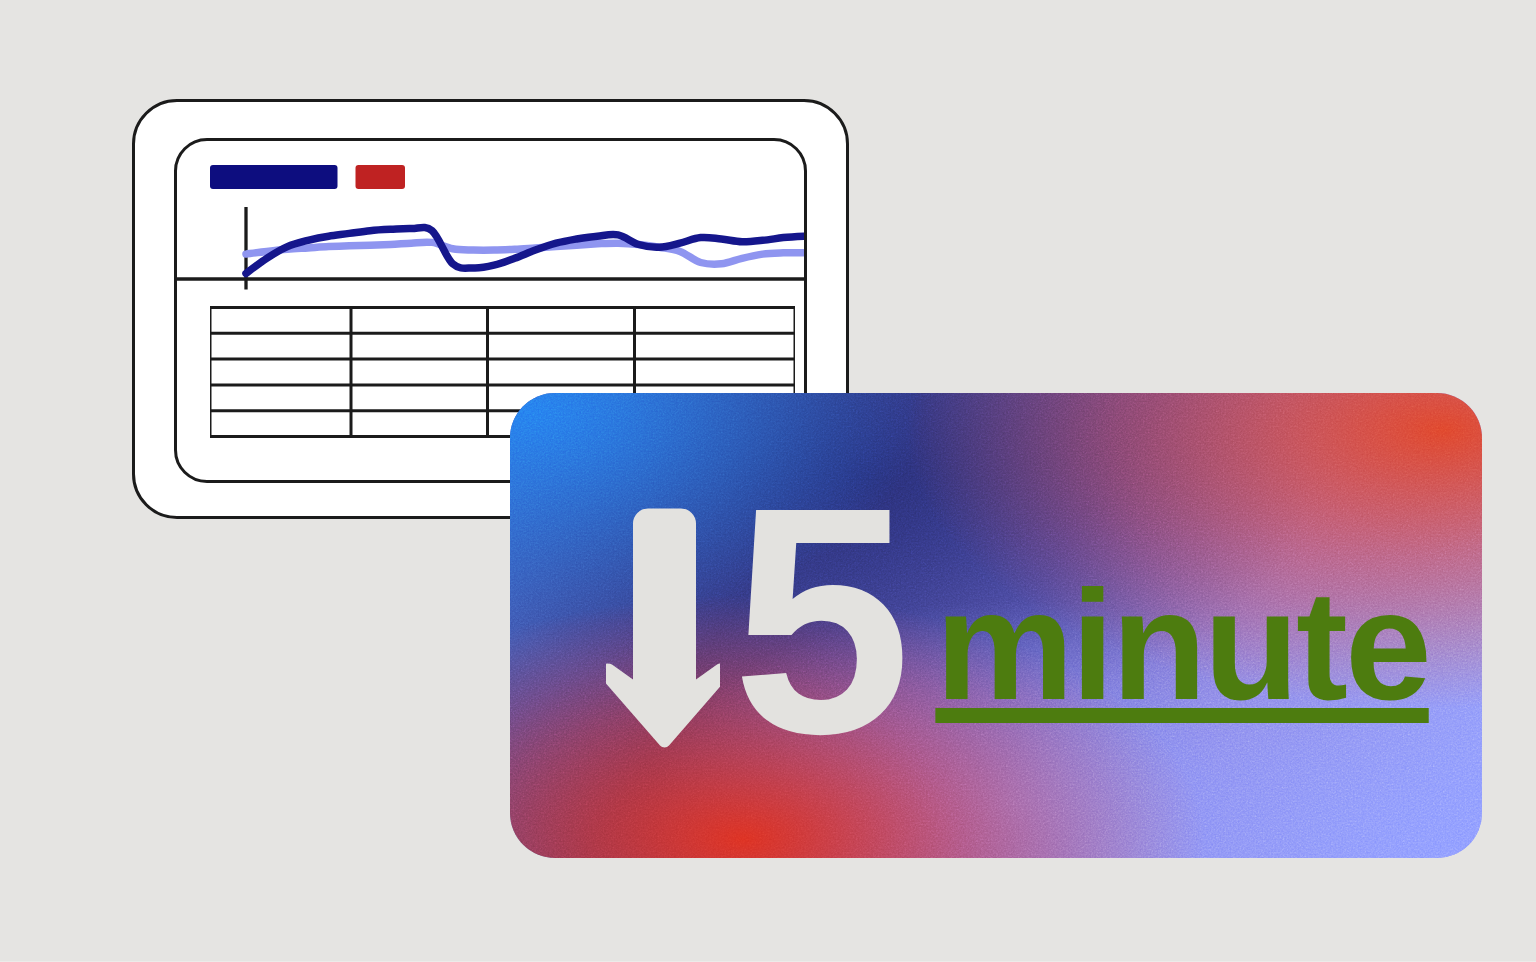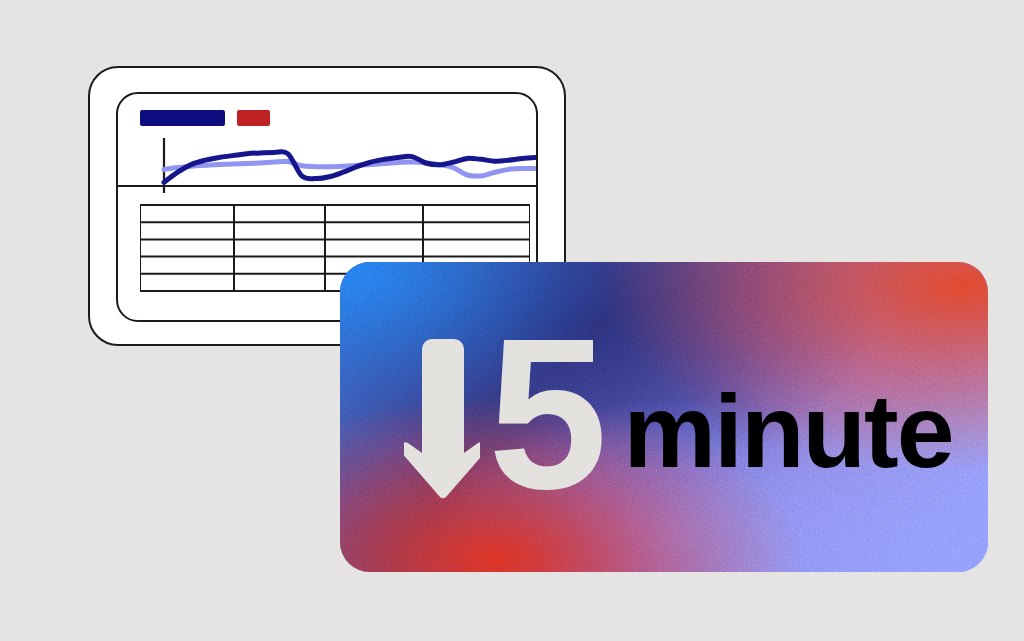--- a/index.html
+++ b/index.html
@@ -118,17 +118,17 @@
         <feColorMatrix type="saturate" values="0"></feColorMatrix>
       </filter>
       <rect width="648" height="310" filter="url(#noiseF)"></rect>
     </svg>
 
     <div class="promo-content">
       <svg class="arrow-icon" viewBox="0 0 76 168">
         <path d="M26 6 h24 a10 10 0 0 1 10 10 v104 l14 -10 a6 6 0 0 1 8 8 l-40 46 a4 4 0 0 1 -6 0 l-40 -46 a6 6 0 0 1 8 -8 l14 10 v-104 a10 10 0 0 1 10 -10 z" fill="#e3e2df"></path>
       </svg>
       <div class="big-num" style="color: rgb(227, 226, 223);">5</div>
-      <div class="word" style="color: #000000;">minute</div>
+      <div class="word" style="color: #4d7c0f; text-decoration: underline;">minute</div>
     </div>
   </div>
 
 </div>
 
 </body></html>

